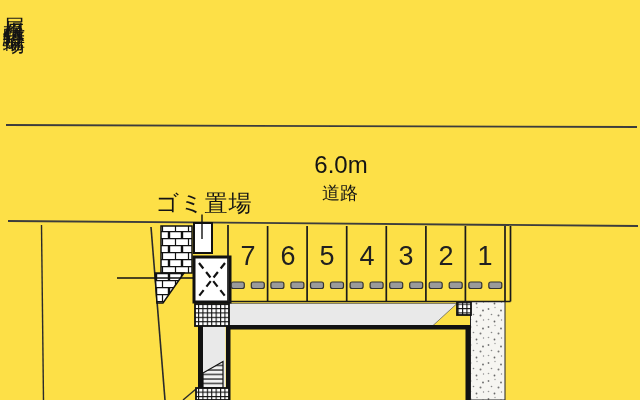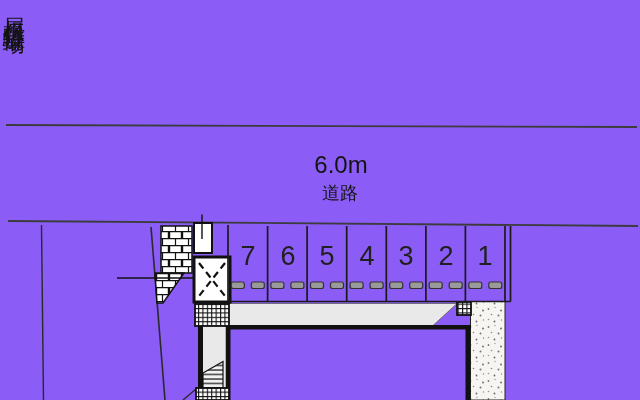--- a/index.html
+++ b/index.html
@@ -1,17 +1,17 @@
 <!DOCTYPE html>
 <html><head>
 <meta charset="utf-8">
 <style>
   html,body{margin:0;padding:0;background:#fff;}
   #stage{
-    position:relative;width:640px;height:400px;background:#8b5cf6;overflow:hidden;
+    position:relative;width:640px;height:400px;background:#fde047;overflow:hidden;
     font-family:"Liberation Sans","DejaVu Sans",sans-serif;color:#1a1a1a;
   }
   #plan-svg{position:absolute;left:0;top:0;}
   .txt{position:absolute;white-space:nowrap;}
   .road-width{left:306px;top:151px;width:70px;text-align:center;font-size:24px;color:#141414;}
   .road-name{left:305px;top:181px;width:70px;text-align:center;font-size:18px;color:#141414;}
   .garbage-label{left:154px;top:188px;width:100px;text-align:center;font-size:23px;color:#141414;letter-spacing:1px;}
   .bicycle-label{
     left:90px;top:239px;width:28px;height:165px;
     writing-mode:vertical-rl;text-orientation:upright;
@@ -120,20 +120,21 @@
       <rect x="409.7" y="282" width="13" height="6.5" rx="2"></rect>
       <rect x="429.2" y="282" width="13" height="6.5" rx="2"></rect>
       <rect x="449.2" y="282" width="13" height="6.5" rx="2"></rect>
       <rect x="468.8" y="282" width="13" height="6.5" rx="2"></rect>
       <rect x="488.8" y="282" width="13" height="6.5" rx="2"></rect>
     </g>
   </svg>
 
   <div class="txt road-width">6.0m</div>
   <div class="txt road-name">道路</div>
+  <div class="txt garbage-label">ゴミ置場</div>
   <div class="bicycle-label">屋根付駐輪場</div>
 
   <div class="stall-num s7">7</div>
   <div class="stall-num s6">6</div>
   <div class="stall-num s5">5</div>
   <div class="stall-num s4">4</div>
   <div class="stall-num s3">3</div>
   <div class="stall-num s2">2</div>
   <div class="stall-num s1">1</div>
 

